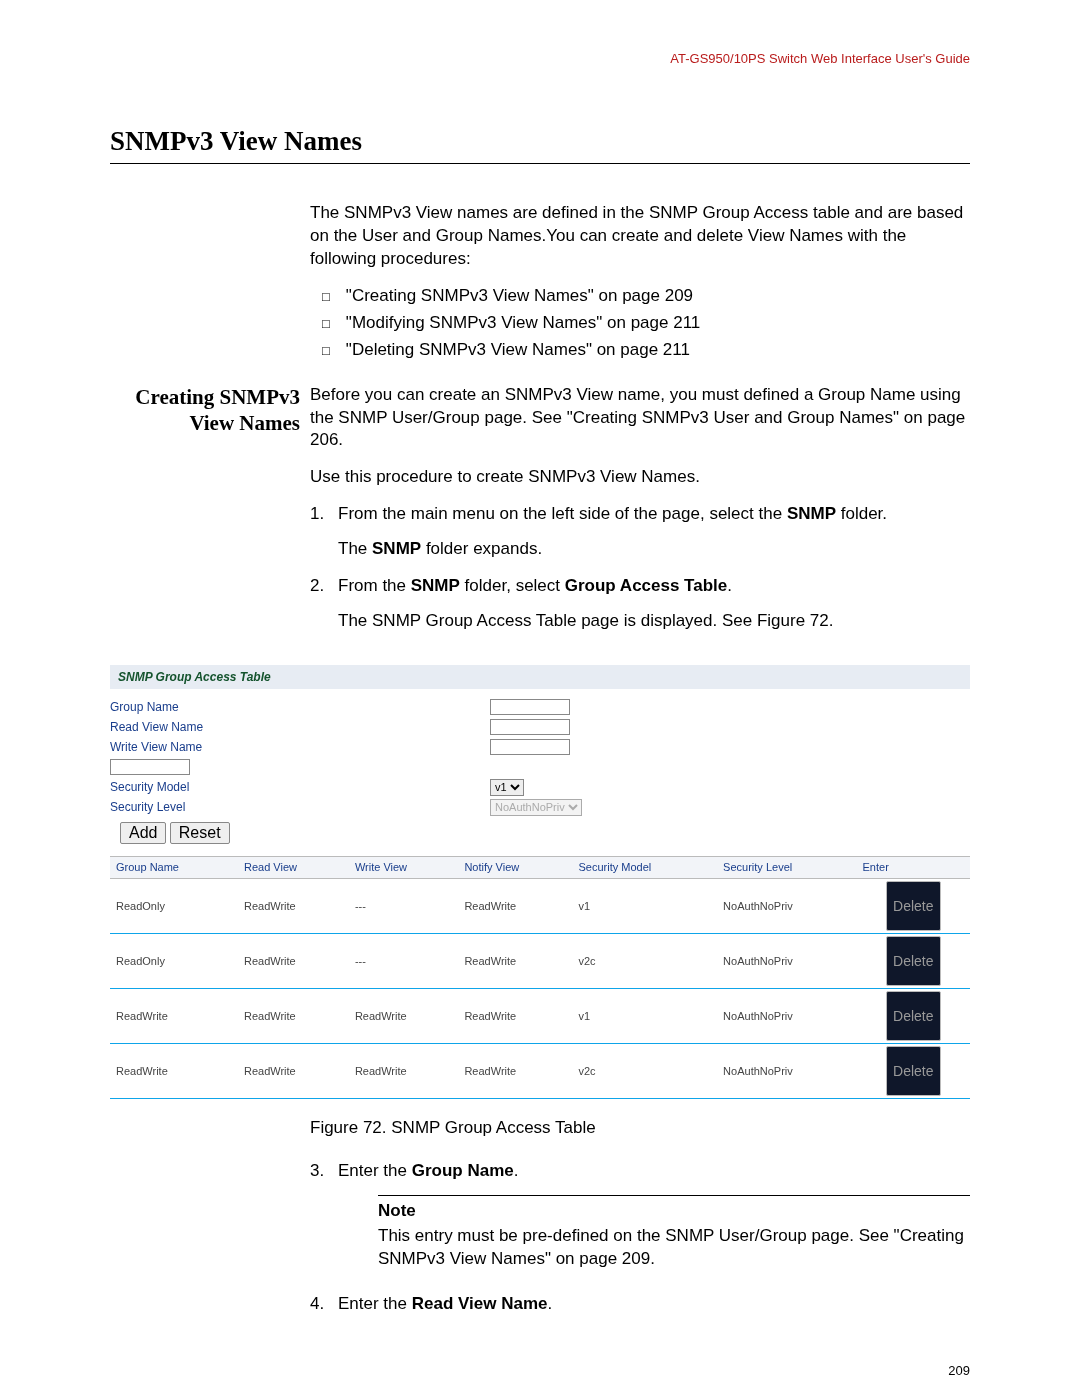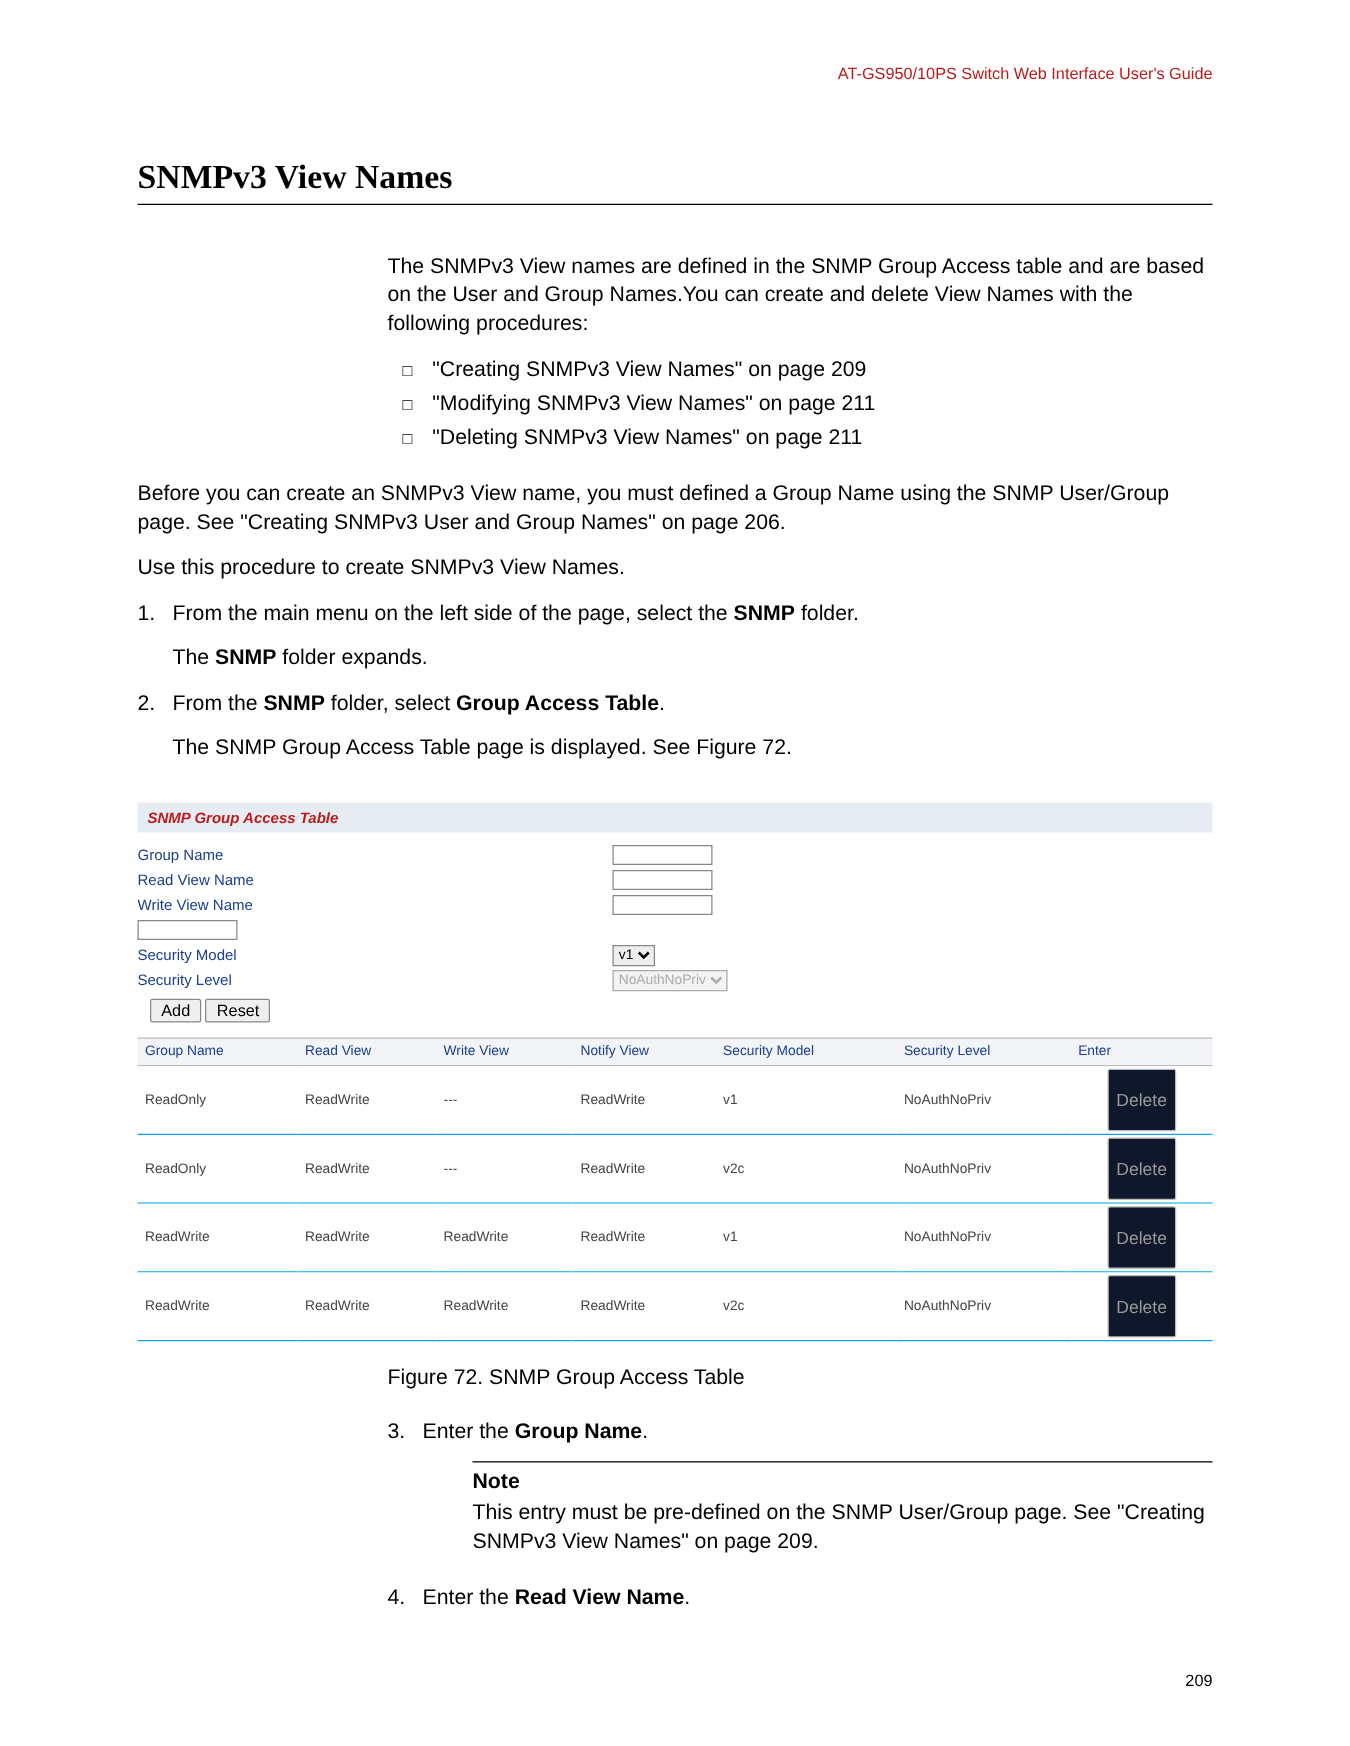--- a/index.html
+++ b/index.html
@@ -47,34 +47,34 @@
   .bull-list li::before { content: "\25A1"; font-size: 13px; margin-right: 16px; }
   .num { display: flex; margin-bottom: 12px; }
   .num .n { width: 28px; flex-shrink: 0; }
   .num .t { flex: 1; }
   .indent1 { margin-left: 28px; margin-bottom: 14px; }
 
   
   .shot { margin: 18px 0 6px 0; font-size: 12px; }
   .shot-title {
     background: #e7ecf3;
-    color: #b91c1c;
+    color: #14532d;
     font-style: italic;
     font-weight: bold;
     padding: 4px 8px;
   }
   .form-area { padding: 8px 0 4px 0; }
   .form-row { display: flex; align-items: center; height: 20px; }
   .form-label { width: 380px; color: #1a3e8c; font-size: 12px; }
   .txt { width: 80px; height: 16px; border: 1px solid #888; font-size: 11px; padding: 0 2px; }
   .sel { height: 17px; font-size: 11px; border: 1px solid #888; background: #eee; }
   .sel.dis { color: #888; }
   .btnrow { margin: 5px 0 8px 10px; }
   .btn {
-    font-size: 13px; padding: 1px 8px; background: #efefef;
+    font-size: 16px; padding: 1px 8px; background: #efefef;
     border: 1px solid #888; border-radius: 2px; cursor: pointer;
   }
   table.grp { width: 100%; border-collapse: separate; border-spacing: 0; font-size: 11px; }
   table.grp th {
     color: #1a3e8c; font-weight: 400; background: #f2f4f8;
     border-top: 1px solid #bbb; border-bottom: 1px solid #bbb;
     padding: 3px 6px; text-align: left;
   }
   table.grp td {
     background: #fff; border-bottom: 1px solid #0ea5e9;
@@ -106,20 +106,23 @@
     <p class="para">The SNMPv3 View names are defined in the SNMP Group Access table and are based on the User and Group Names.You can create and delete View Names with the following procedures:</p>
     <ul class="bull-list">
       <li>"Creating SNMPv3 View Names" on page 209</li>
       <li>"Modifying SNMPv3 View Names" on page 211</li>
       <li>"Deleting SNMPv3 View Names" on page 211</li>
     </ul>
   </div>
 </div>
 
 <div class="two-col">
+  <div class="lcol">
+    <div class="side-hdr">Creating SNMPv3 View Names</div>
+  </div>
   <div class="rcol">
     <p class="para">Before you can create an SNMPv3 View name, you must defined a Group Name using the SNMP User/Group page. See "Creating SNMPv3 User and Group Names" on page 206.</p>
     <p class="para">Use this procedure to create SNMPv3 View Names.</p>
 
     <div class="num">
       <div class="n">1.</div>
       <div class="t"><span>From the main menu on the left side of the page, select the </span><b>SNMP</b><span> folder.</span></div>
     </div>
     <p class="indent1"><span>The </span><b>SNMP</b><span> folder expands.</span></p>
 

